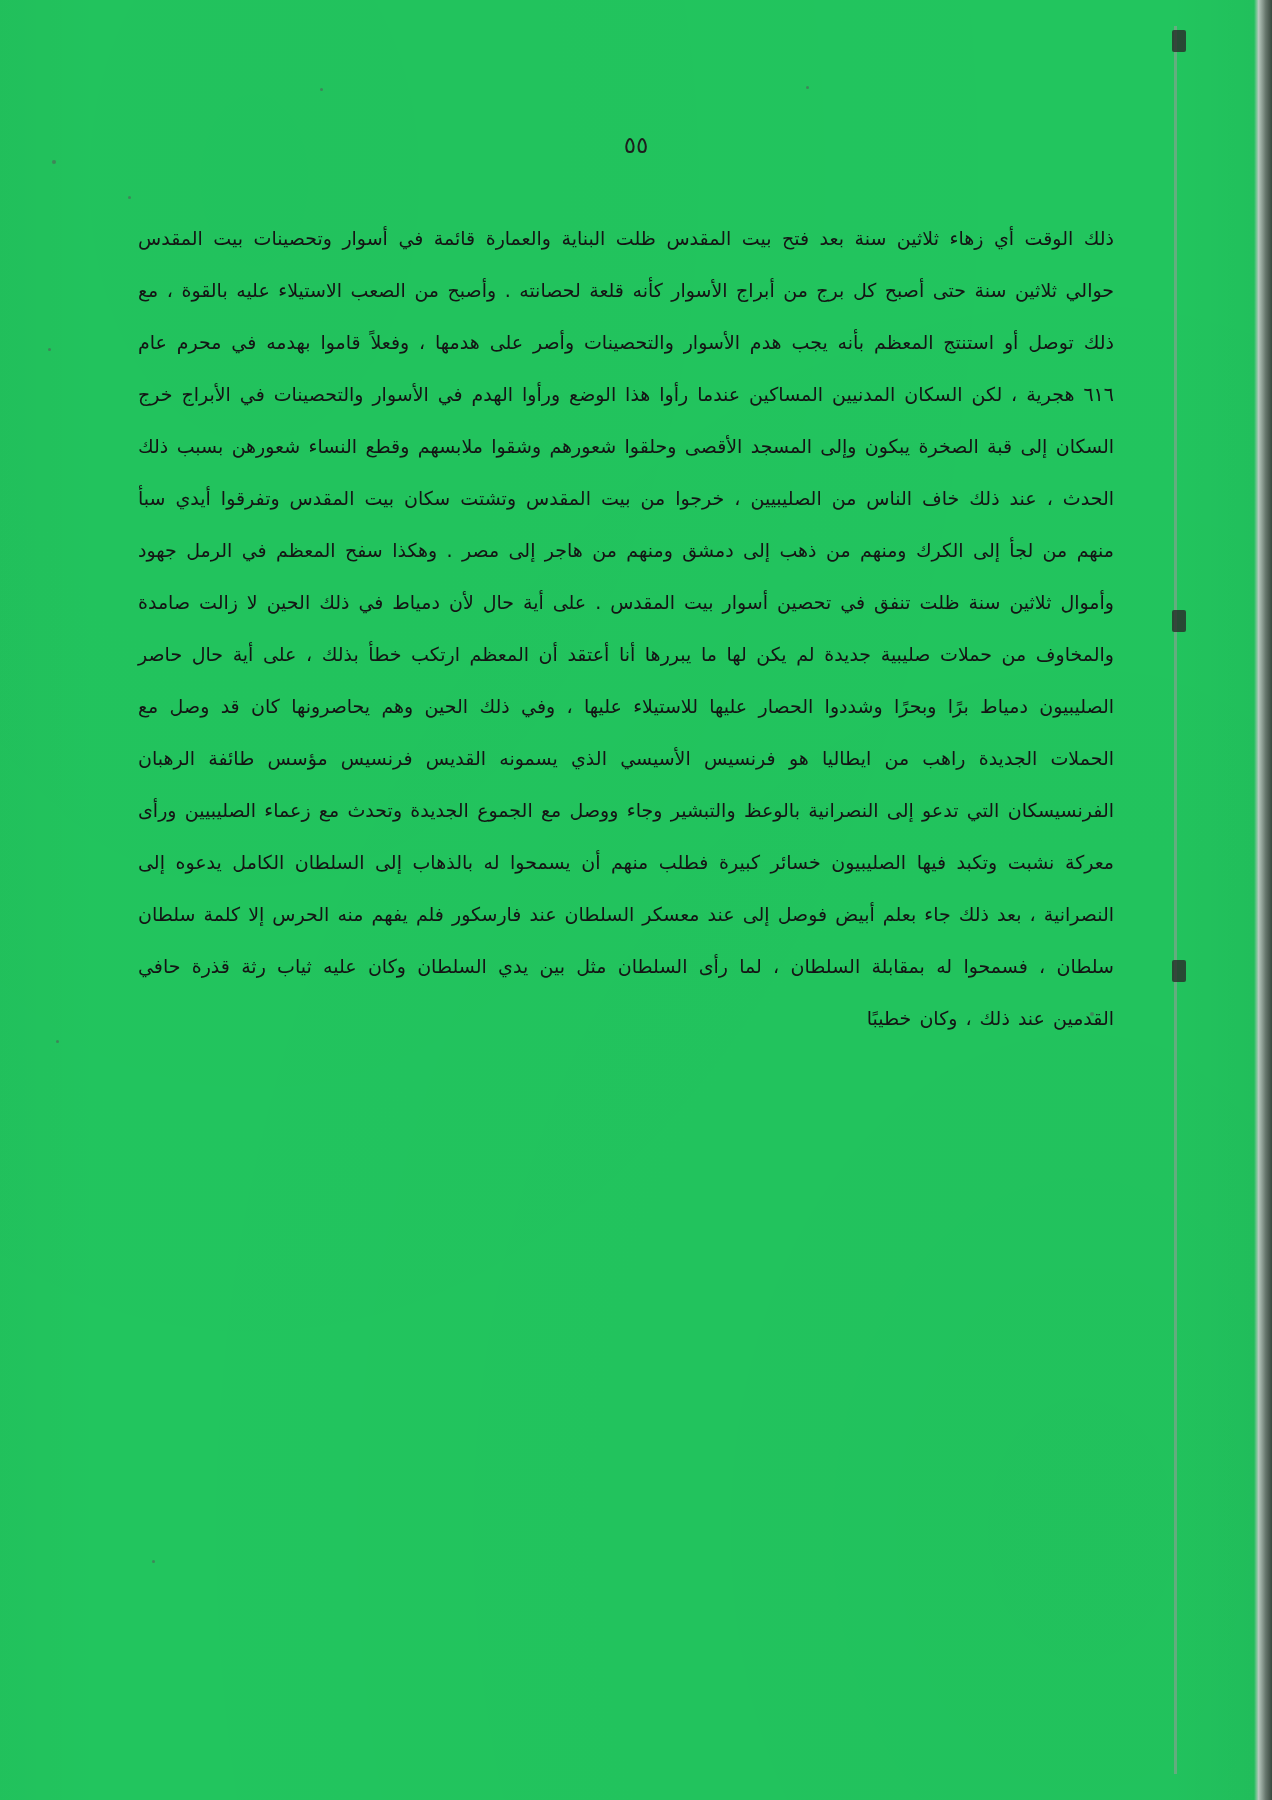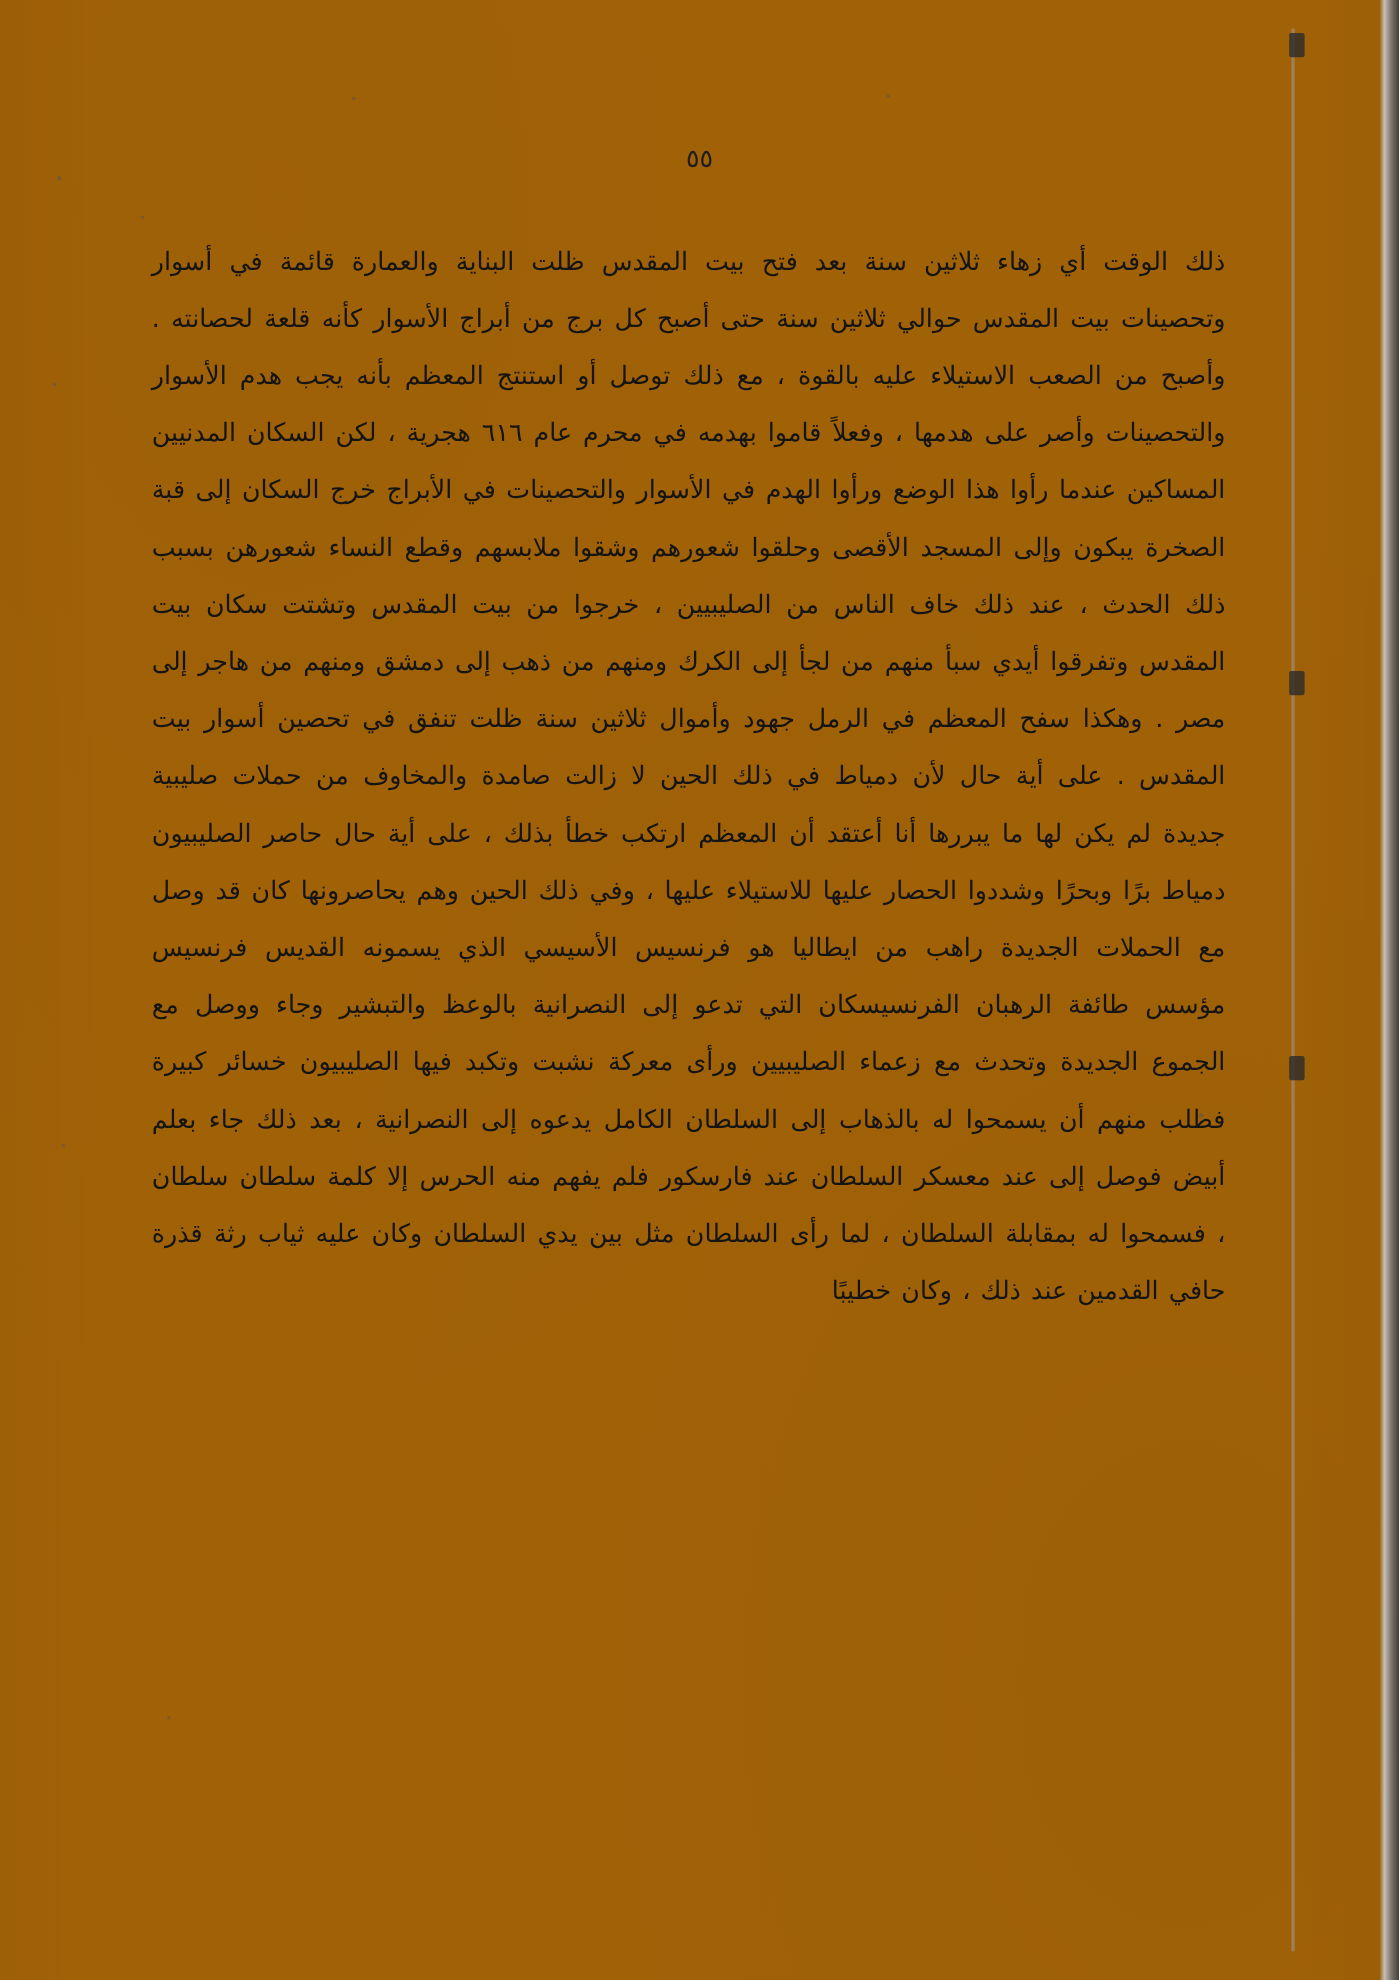--- a/index.html
+++ b/index.html
@@ -4,21 +4,21 @@
 <style>
   html, body {
     margin: 0;
     padding: 0;
     background: #ffffff;
   }
   .page {
     position: relative;
     width: 1272px;
     height: 1800px;
-    background: #a16207;
+    background: #22c55e;
     overflow: hidden;
     font-family: "DejaVu Sans", sans-serif;
   }
   
   .scan-tint {
     position: absolute;
     inset: 0;
     background:
       radial-gradient(ellipse at 20% 10%, rgba(0,0,0,0.015), rgba(0,0,0,0) 60%),
       radial-gradient(ellipse at 85% 85%, rgba(0,0,0,0.02), rgba(0,0,0,0) 65%),
@@ -75,21 +75,21 @@
     color: #1d1d1d;
     font-family: "DejaVu Sans", sans-serif;
   }
 
   .body-text {
     position: absolute;
     top: 212px;
     right: 158px;
     left: 138px;
     color: #141414;
-    font-size: 23px;
+    font-size: 19px;
     line-height: 52px;
     text-align: justify;
     text-align-last: right;
     direction: rtl;
     word-spacing: 2px;
     font-family: "DejaVu Sans", sans-serif;
   }
   .body-text p {
     margin: 0;
   }

